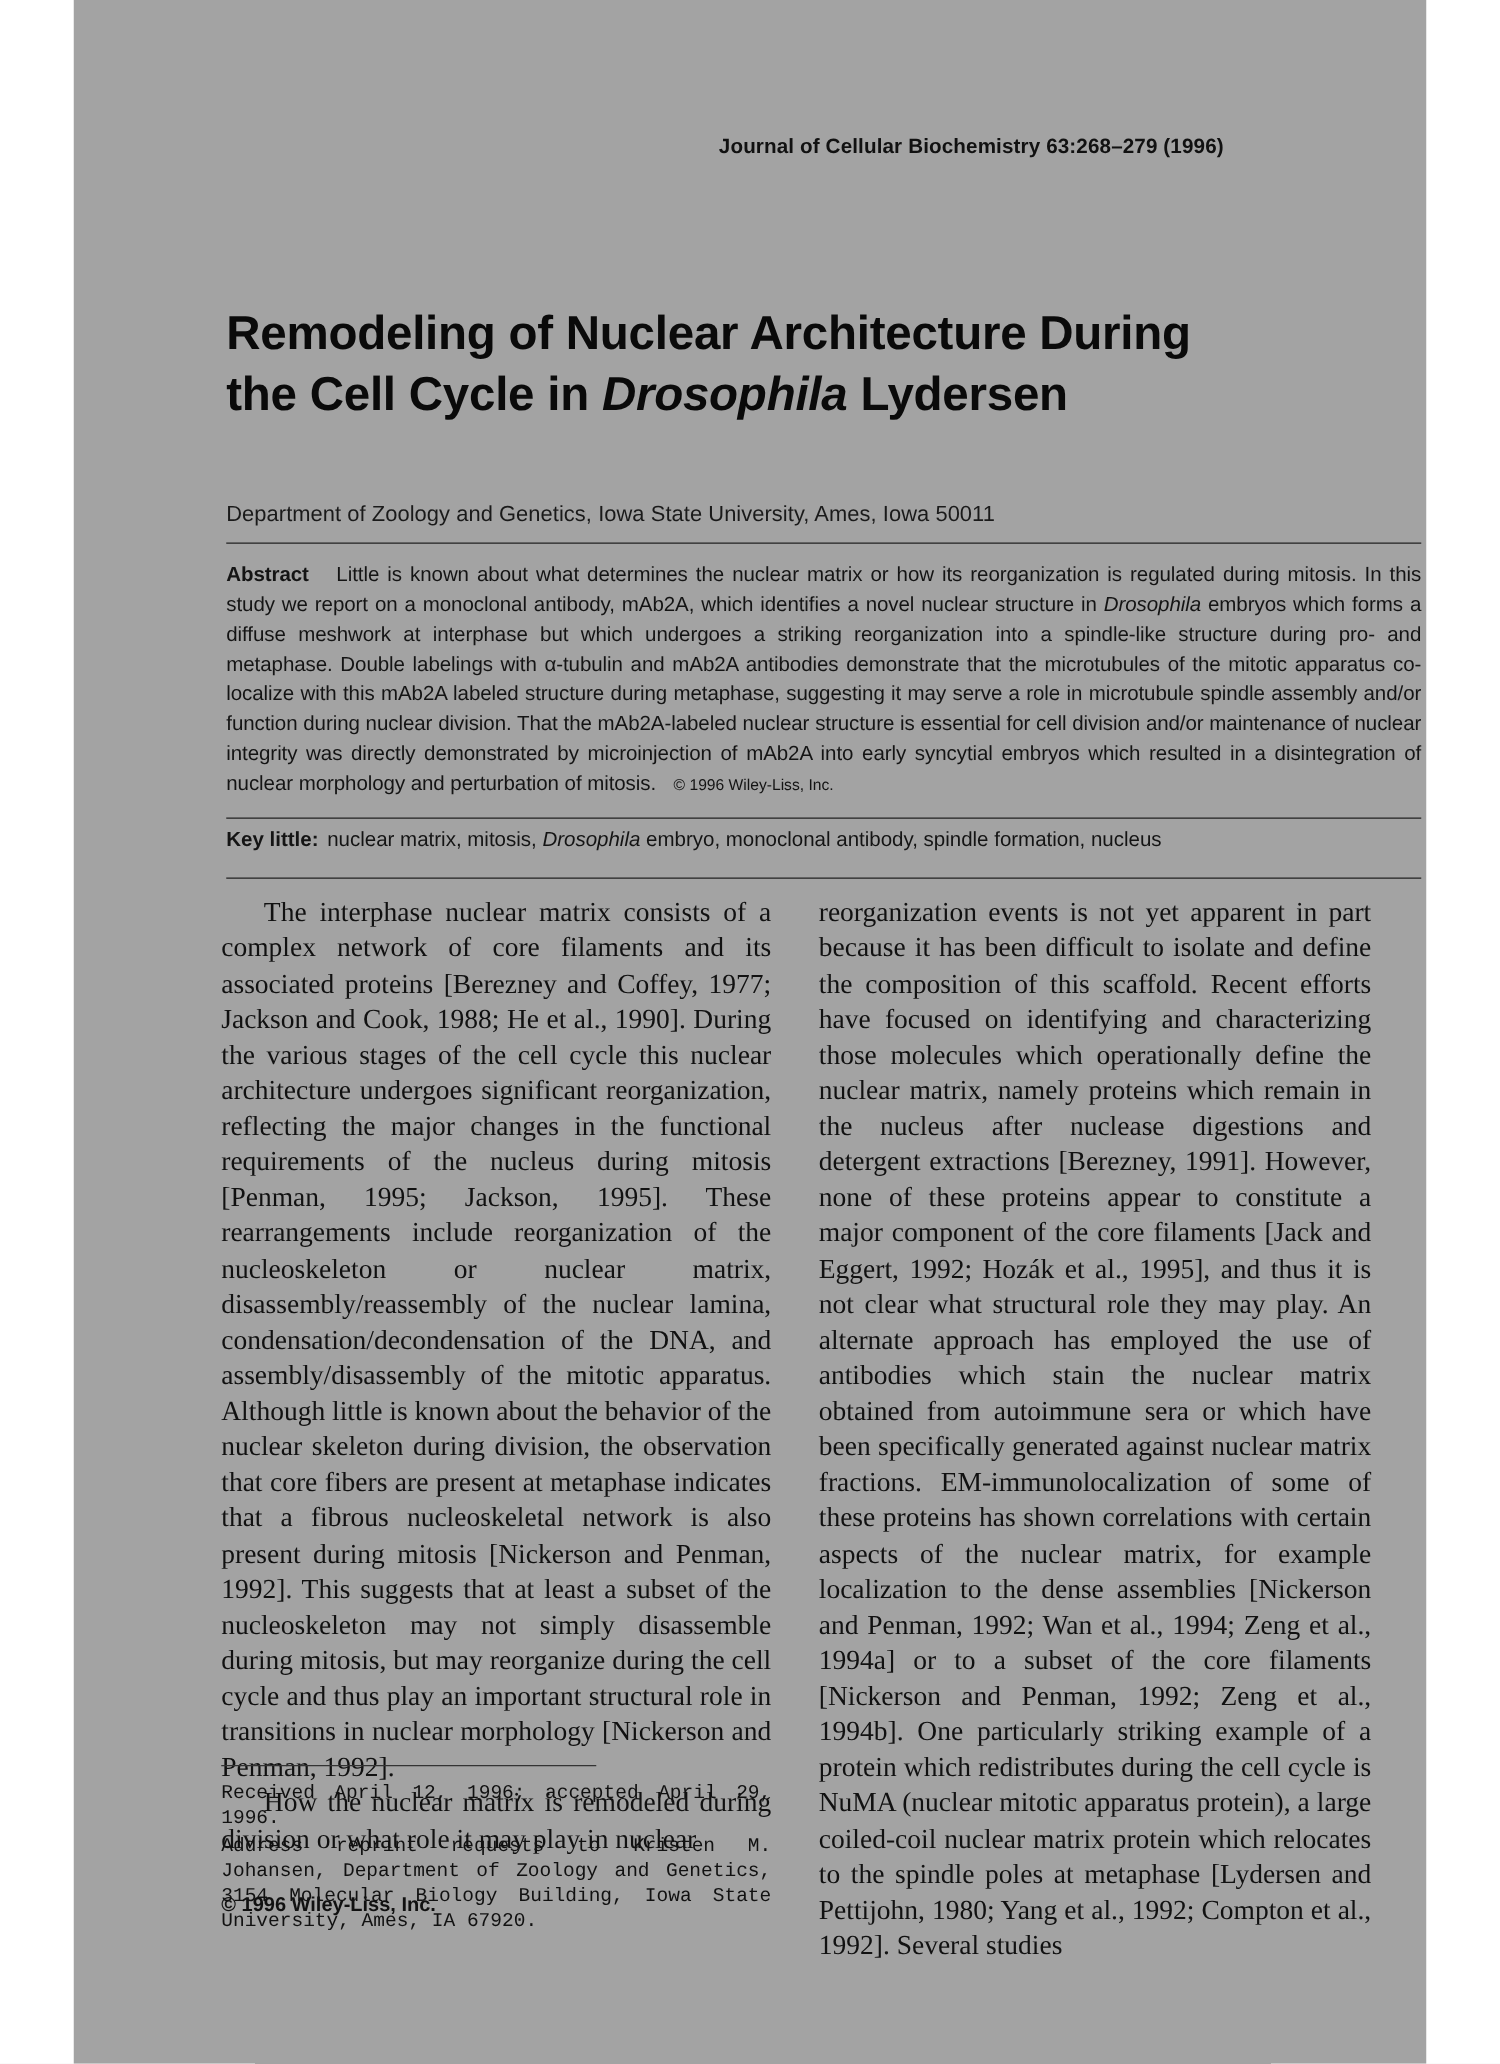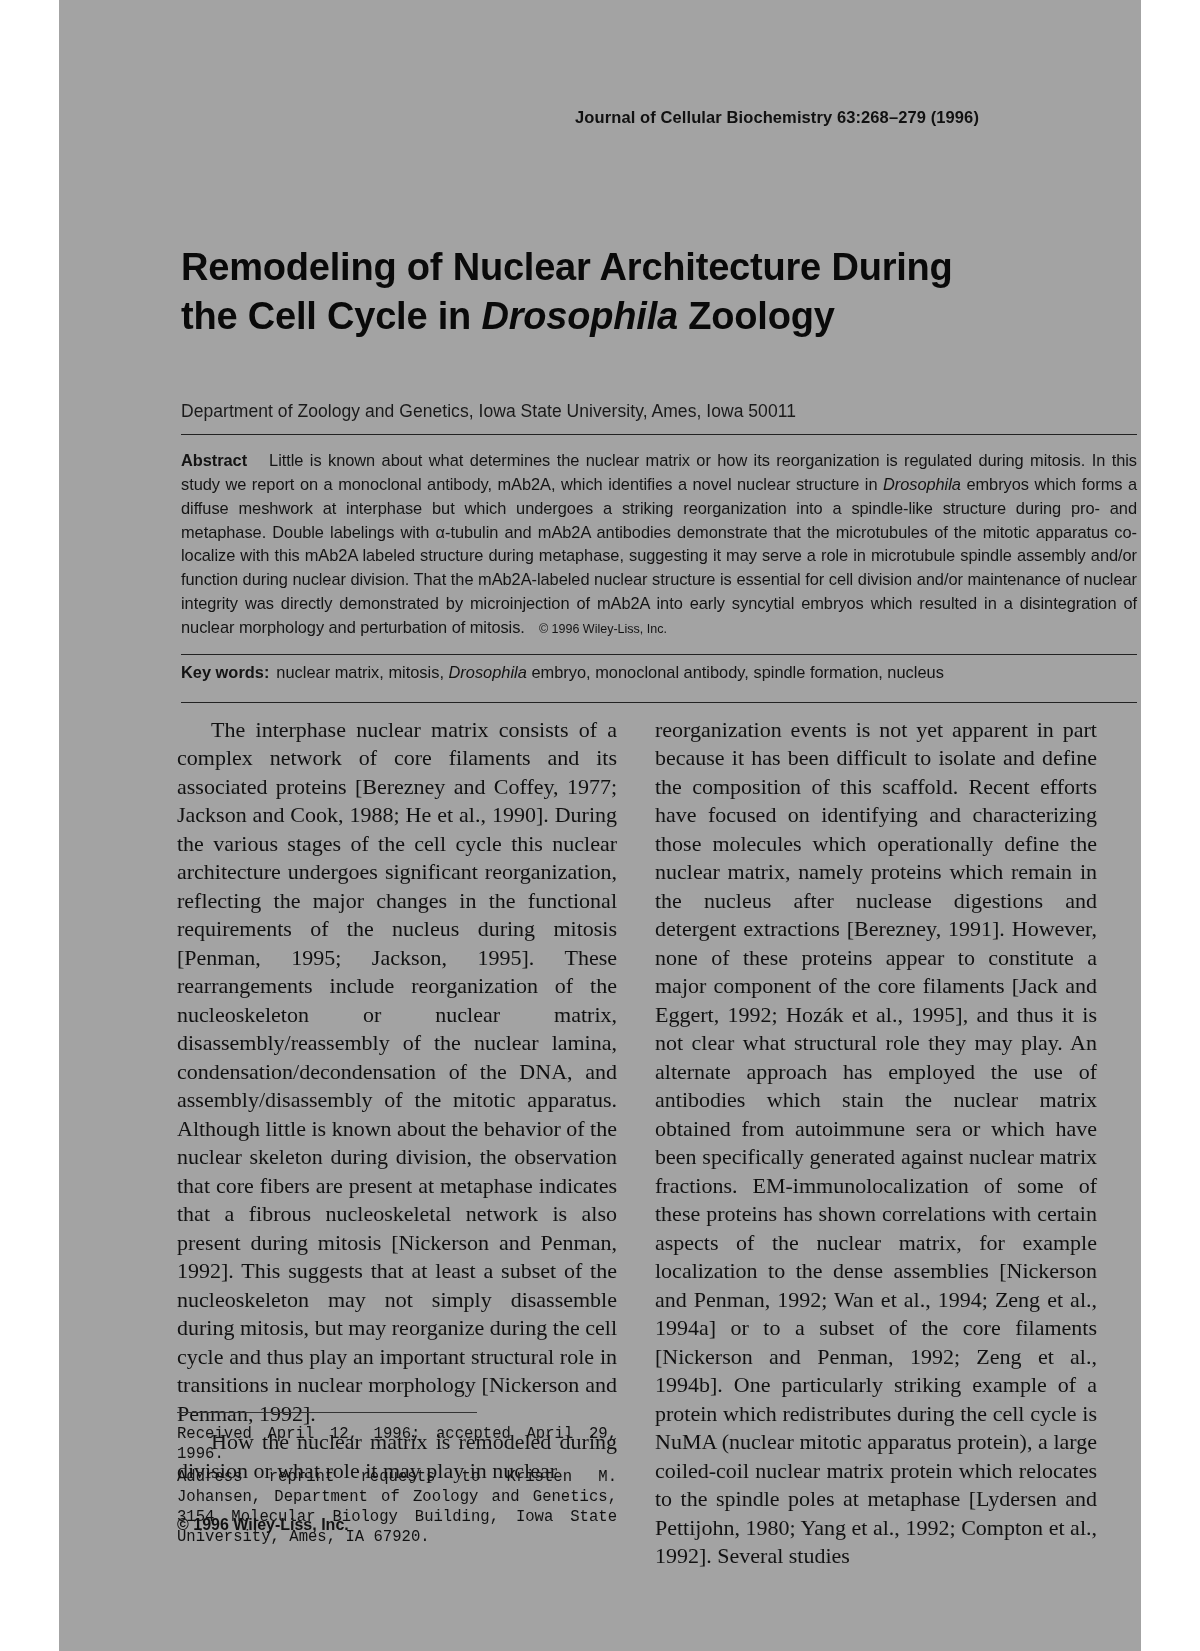--- a/index.html
+++ b/index.html
@@ -178,37 +178,37 @@
 </head>
 <body>
 
 <div class="page">
 
   <div class="running-head">Journal of Cellular Biochemistry 63:268–279 (1996)</div>
 
   <div class="title-block">
     <h1 class="article-title">
       <span>Remodeling of Nuclear Architecture During</span><br>
-      <span>the Cell Cycle in </span><span class="ital">Drosophila</span><span> Zoology</span>
+      <span>the Cell Cycle in </span><span class="ital">Drosophila</span><span> Lydersen</span>
     </h1>
   </div>
 
 
   <div class="affiliation">Department of Zoology and Genetics, Iowa State University, Ames, Iowa 50011</div>
 
   <div class="rule top-abs"></div>
 
   <div class="abstract">
     <span class="lead">Abstract</span><span>Little is known about what determines the nuclear matrix or how its reorganization is regulated during mitosis. In this study we report on a monoclonal antibody, mAb2A, which identifies a novel nuclear structure in </span><span class="ital">Drosophila</span><span> embryos which forms a diffuse meshwork at interphase but which undergoes a striking reorganization into a spindle-like structure during pro- and metaphase. Double labelings with α-tubulin and mAb2A antibodies demonstrate that the microtubules of the mitotic apparatus co-localize with this mAb2A labeled structure during metaphase, suggesting it may serve a role in microtubule spindle assembly and/or function during nuclear division. That the mAb2A-labeled nuclear structure is essential for cell division and/or maintenance of nuclear integrity was directly demonstrated by microinjection of mAb2A into early syncytial embryos which resulted in a disintegration of nuclear morphology and perturbation of mitosis.</span><span class="copy-note">© 1996 Wiley-Liss, Inc.</span>
   </div>
 
   <div class="rule mid-abs"></div>
 
   <div class="keywords">
-    <span class="lead">Key words:</span><span>nuclear matrix, mitosis, </span><span class="ital">Drosophila</span><span> embryo, monoclonal antibody, spindle formation, nucleus</span>
+    <span class="lead">Key little:</span><span>nuclear matrix, mitosis, </span><span class="ital">Drosophila</span><span> embryo, monoclonal antibody, spindle formation, nucleus</span>
   </div>
 
   <div class="rule bot-abs"></div>
 
   <div class="col left">
     <p>The interphase nuclear matrix consists of a complex network of core filaments and its associated proteins [Berezney and Coffey, 1977; Jackson and Cook, 1988; He et al., 1990]. During the various stages of the cell cycle this nuclear architecture undergoes significant reorganization, reflecting the major changes in the functional requirements of the nucleus during mitosis [Penman, 1995; Jackson, 1995]. These rearrangements include reorganization of the nucleoskeleton or nuclear matrix, disassembly/reassembly of the nuclear lamina, condensation/decondensation of the DNA, and assembly/disassembly of the mitotic apparatus. Although little is known about the behavior of the nuclear skeleton during division, the observation that core fibers are present at metaphase indicates that a fibrous nucleoskeletal network is also present during mitosis [Nickerson and Penman, 1992]. This suggests that at least a subset of the nucleoskeleton may not simply disassemble during mitosis, but may reorganize during the cell cycle and thus play an important structural role in transitions in nuclear morphology [Nickerson and Penman, 1992].</p>
     <p>How the nuclear matrix is remodeled during division or what role it may play in nuclear</p>
   </div>
 
   <div class="col right">

